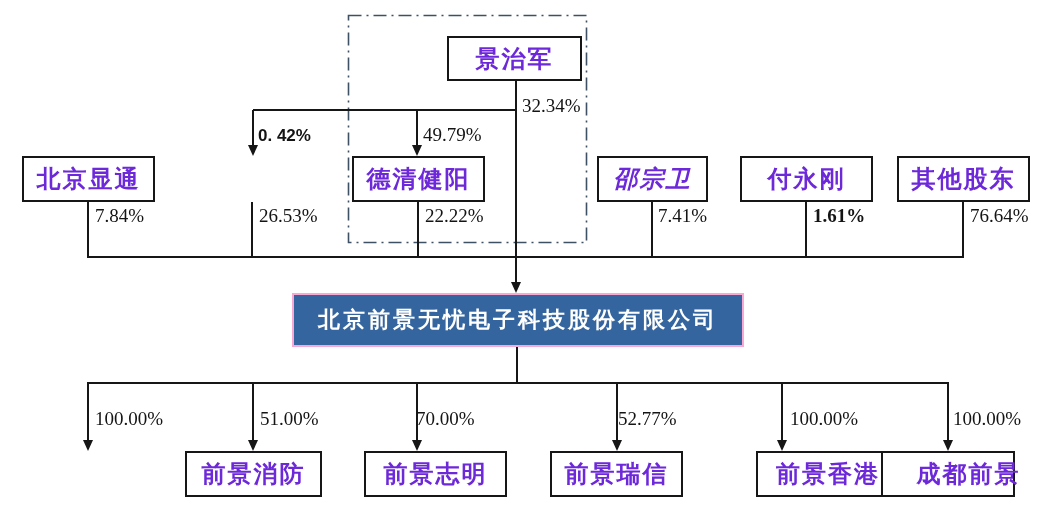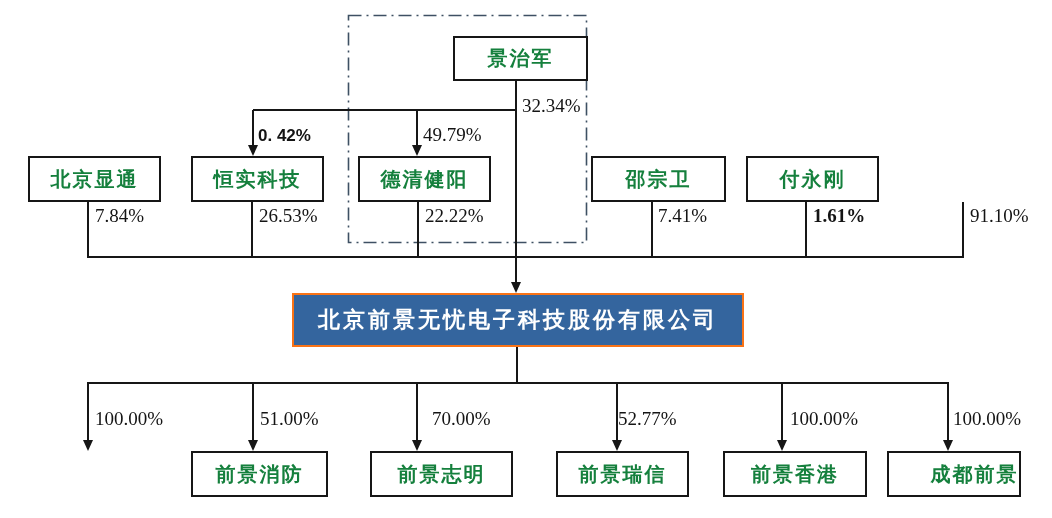--- a/index.html
+++ b/index.html
@@ -13,34 +13,33 @@
   }
   .wires { position: absolute; left: 0; top: 0; }
   .node {
     position: absolute;
     box-sizing: border-box;
     border: 2px solid #161616;
     background: #ffffff;
     display: flex;
     align-items: center;
     justify-content: center;
-    font-size: 20px;
+    font-size: 24px;
     font-weight: 600;
-    color: #15803d;
+    color: #6d28d9;
     letter-spacing: 2px;
     white-space: nowrap;
     z-index: 2;
-    margin-left: 6px;
   }
   .company {
     position: absolute;
     box-sizing: border-box;
     left: 292px; top: 293px; width: 452px; height: 54px;
     background: #34659E;
-    border: 2px solid #f97316;
+    border: 2px solid #f9a8d4;
     color: #ffffff;
     display: flex;
     align-items: center;
     justify-content: center;
     font-size: 22px;
     font-weight: 700;
     letter-spacing: 3px;
     white-space: nowrap;
     z-index: 2;
   }
@@ -55,30 +54,30 @@
   .pct-bold {
     font-family: "Liberation Sans", "DejaVu Sans", sans-serif;
     font-weight: 700;
     font-size: 17px;
   }
   
   .row-mid { top: 156px; height: 46px; }
   .s0 { left: 22px;  width: 133px; }
   .s1 { left: 185px; width: 133px; }
   .s2 { left: 352px; width: 133px; }
-  .s3 { left: 585px; width: 135px; }
+  .s3 { left: 597px; width: 111px; font-style: italic; }
   .s4 { left: 740px; width: 133px; }
   .s5 { left: 897px; width: 133px; }
   
   .row-bot { top: 451px; height: 46px; }
   .b0 { left: 22px;  width: 133px; }
   .b1 { left: 185px; width: 137px; }
   .b2 { left: 364px; width: 143px; }
   .b3 { left: 550px; width: 133px; }
-  .b4 { left: 717px; width: 144px; }
+  .b4 { left: 756px; width: 144px; }
   .b5 { left: 881px; width: 134px; padding-left: 41px; }
 </style>
 </head>
 <body>
 
 <div class="canvas">
 
   <svg class="wires" width="1052" height="518" viewBox="0 0 1052 518">
 
     <rect x="348.5" y="15.5" width="238" height="227" fill="none" stroke="#3E5063" stroke-width="1.6" stroke-dasharray="13 5 2 5"></rect>
@@ -126,37 +125,37 @@
     </g>
   </svg>
 
   <div class="node" style="left:447px; top:36px; width:135px; height:45px;">景治军</div>
 
   <span class="pct" style="left:522px; top:95px;">32.34%</span>
   <span class="pct pct-bold" style="left:258px; top:126px;">0. 42%</span>
   <span class="pct" style="left:423px; top:124px;">49.79%</span>
 
   <div class="node row-mid s0">北京显通</div>
-  <div class="node row-mid s1">恒实科技</div>
   <div class="node row-mid s2">德清健阳</div>
   <div class="node row-mid s3">邵宗卫</div>
   <div class="node row-mid s4">付永刚</div>
+  <div class="node row-mid s5">其他股东</div>
 
   <span class="pct" style="left:95px; top:205px;">7.84%</span>
   <span class="pct" style="left:259px; top:205px;">26.53%</span>
   <span class="pct" style="left:425px; top:205px;">22.22%</span>
   <span class="pct" style="left:658px; top:205px;">7.41%</span>
   <span class="pct" style="left:813px; top:205px;font-weight:bold;">1.61%</span>
-  <span class="pct" style="left:970px; top:205px;">91.10%</span>
+  <span class="pct" style="left:970px; top:205px;">76.64%</span>
 
   <div class="company">北京前景无忧电子科技股份有限公司</div>
 
   <span class="pct" style="left:95px; top:408px;">100.00%</span>
   <span class="pct" style="left:260px; top:408px;">51.00%</span>
-  <span class="pct" style="left:432px; top:408px;">70.00%</span>
+  <span class="pct" style="left:416px; top:408px;">70.00%</span>
   <span class="pct" style="left:618px; top:408px;">52.77%</span>
   <span class="pct" style="left:790px; top:408px;">100.00%</span>
   <span class="pct" style="left:953px; top:408px;">100.00%</span>
 
   <div class="node row-bot b1">前景消防</div>
   <div class="node row-bot b2">前景志明</div>
   <div class="node row-bot b3">前景瑞信</div>
   <div class="node row-bot b4">前景香港</div>
   <div class="node row-bot b5">成都前景</div>
 

